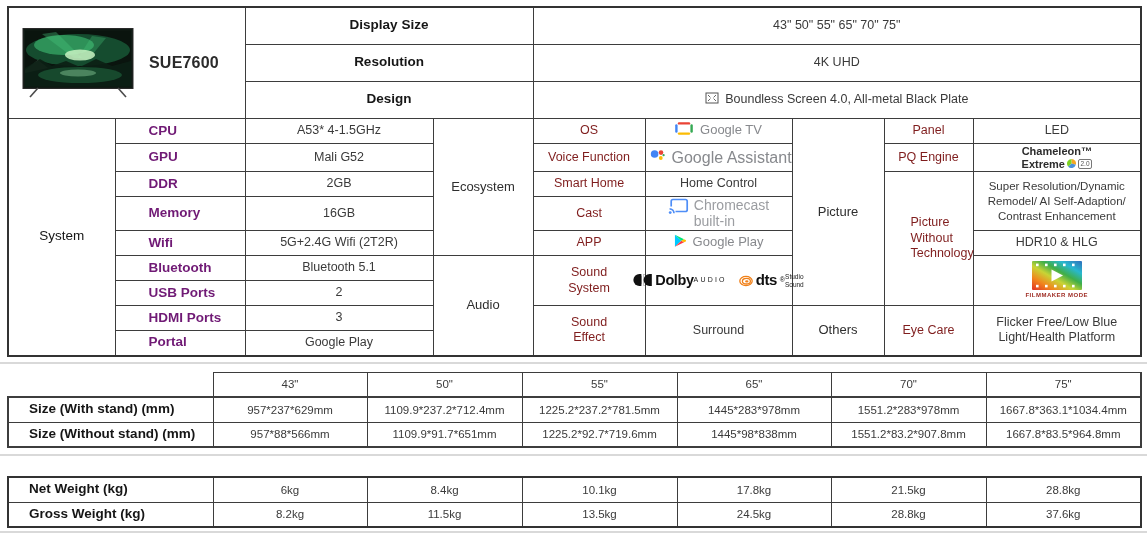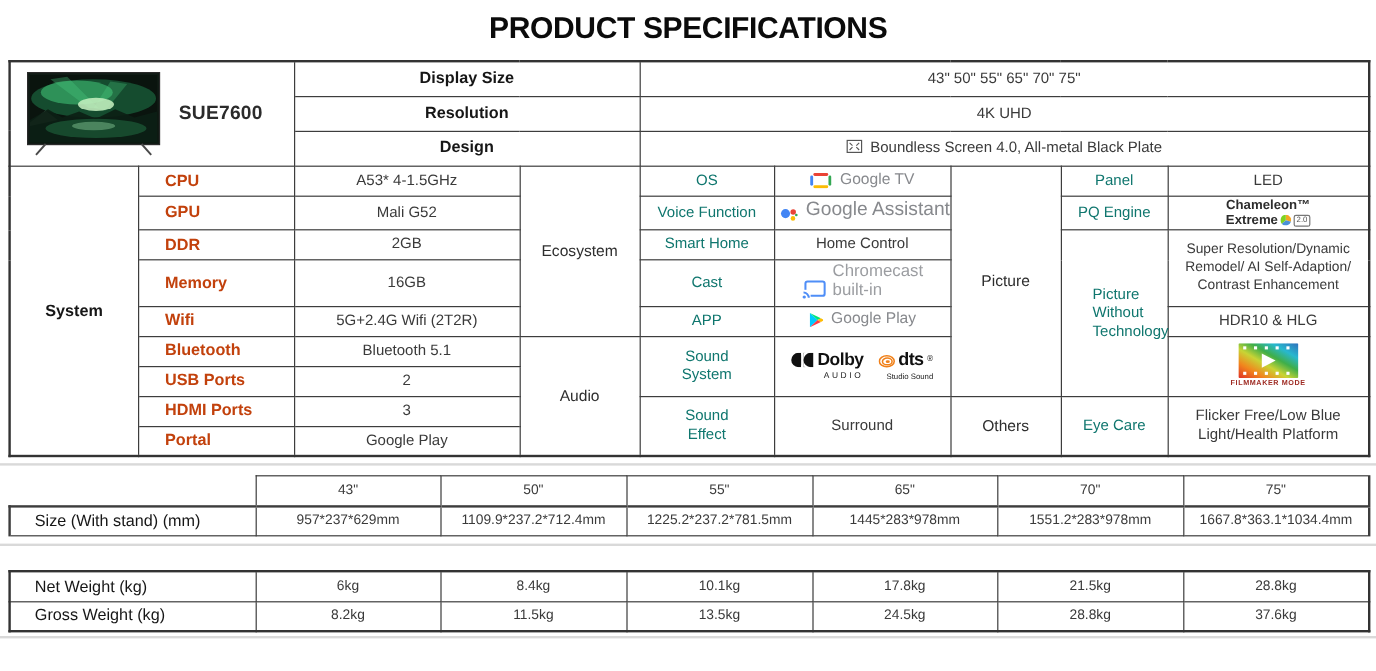--- a/index.html
+++ b/index.html
@@ -4,34 +4,34 @@
 <style>
 *{box-sizing:border-box;margin:0;padding:0}
 html,body{width:1147px;background:#fff;font-family:"Liberation Sans",sans-serif;color:#222;overflow:hidden}
 .page{width:1147px;height:559px;padding:6px 7px 0;background:#fff}
 h1{font-size:25px;font-weight:bold;text-align:center;letter-spacing:-0.3px;color:#0b0b0b;margin:4px 0 11px}
 table{border-collapse:collapse;width:1133px;table-layout:fixed}
 td{border:1px solid #3d3d3d;text-align:center;vertical-align:middle;font-size:12.5px;color:#3a3a3a;height:25px;padding:1px 4px;line-height:1.25;background:#fff}
 .spec{border:2px solid #333}
 .h{font-weight:bold;color:#161616;font-size:13.5px}
 .group{font-size:13px;color:#2e2e2e}
-.gbold{font-weight:bold;font-size:13.5px;color:#161616}
-.rowlabel{text-align:left;padding-left:22px;font-weight:bold;color:#c2410c;font-size:13.5px}
-.sub{font-size:12.5px;color:#0f766e}
+.gbold{font-weight:normal;font-size:13.5px;color:#161616}
+.rowlabel{text-align:left;padding-left:33px;font-weight:bold;color:#701a75;font-size:13.5px}
+.sub{font-size:12.5px;color:#7f1d1d}
 .narrow{padding-left:26px;padding-right:26px}
 .small{font-size:11.5px;line-height:1.3}
-.prodcell{padding:8px 6px}
+.prodcell{padding:20px 6px}
 .prod{display:flex;align-items:center;gap:15px;padding-left:7px}
 .model{font-size:16px;font-weight:bold;color:#2b2b2b;letter-spacing:0.2px}
 .designval{display:inline-flex;align-items:flex-start;gap:6px;justify-content:center}
-.lg{display:inline-flex;align-items:flex-end;gap:7px;font-size:13px;color:#87898d}
+.lg{display:inline-flex;align-items:flex-start;gap:7px;font-size:13px;color:#87898d}
 .lgtxt{white-space:nowrap}
 .cc-txt{font-size:14px;line-height:1.1;text-align:left;color:#9b9da1}
 .dolbydts{display:flex;align-items:flex-start;justify-content:center;gap:12px}
-.dcol{display:flex;flex-direction:column;align-items:flex-end}
+.dcol{display:flex;flex-direction:row;align-items:center}
 .drow{display:flex;align-items:center;gap:3px}
 .dword{font-size:14.5px;font-weight:bold;color:#101010;letter-spacing:-0.4px}
 .tword{font-size:15px;font-weight:bold;color:#101010;letter-spacing:-0.5px}
 .treg{font-size:7px;vertical-align:top;color:#101010}
 .dsub{font-size:7px;letter-spacing:2.2px;color:#1a1a1a;margin-top:1px}
 .dsub2{font-size:6.5px;color:#1a1a1a;margin-top:1px}
 .cham{line-height:1.15;font-size:11px;font-weight:bold;color:#2c2c2c}
 .chamrow{display:inline-flex;align-items:center;gap:2px}
 .ver{font-size:6.5px;border:0.5px solid #777;border-radius:2px;padding:0 1.5px;color:#555;font-weight:normal}
 .fm{display:flex;flex-direction:column;align-items:center;padding:2px 0}
@@ -41,29 +41,28 @@
 .r2{margin-top:6px}
 .r3{margin-top:3px}
 .sizes{margin-top:8px}
 .sizes td.ghost{border:none;background:transparent}
 .sizes td.colhead{font-size:11.5px;color:#3a3a3a;height:25px}
 .sizes tr.dtop td{border-top-width:2px}
 .sizes tr.dbot td{border-bottom-width:2px}
 .sizes td.blabel{border-left-width:2px}
 .sizes td.last{border-right-width:2px}
 .weights{margin-top:20px;border:2px solid #333}
-.blabel{text-align:left;padding-left:20px;font-weight:normal;color:#161616;font-size:13.5px}
+.blabel{text-align:left;padding-left:20px;font-weight:bold;color:#161616;font-size:13.5px}
 .bval{font-size:11.5px;color:#3a3a3a}
 </style>
 </head>
 <body>
 
 <div class="page">
 
-  <h1>PRODUCT SPECIFICATIONS</h1>
 
   <table class="spec">
     <colgroup>
       <col style="width:107px">
         <col style="width:130px">
         <col style="width:188px">
       <col style="width:100px">
         <col style="width:112px">
         <col style="width:147px">
       <col style="width:92px">
@@ -318,20 +317,29 @@
     </tr>
     <tr class="dtop">
       <td class="blabel">Size (With stand) (mm)</td>
       <td class="bval">957*237*629mm</td>
       <td class="bval">1109.9*237.2*712.4mm</td>
       <td class="bval">1225.2*237.2*781.5mm</td>
       <td class="bval">1445*283*978mm</td>
       <td class="bval">1551.2*283*978mm</td>
       <td class="bval last">1667.8*363.1*1034.4mm</td>
     </tr>
+    <tr class="dbot">
+      <td class="blabel">Size (Without stand) (mm)</td>
+      <td class="bval">957*88*566mm</td>
+      <td class="bval">1109.9*91.7*651mm</td>
+      <td class="bval">1225.2*92.7*719.6mm</td>
+      <td class="bval">1445*98*838mm</td>
+      <td class="bval">1551.2*83.2*907.8mm</td>
+      <td class="bval last">1667.8*83.5*964.8mm</td>
+    </tr>
   </tbody>
     </table>
 
   <div class="rule r2"></div>
 
   <table class="weights">
     <colgroup>
       <col style="width:205px">
         <col style="width:154px">
         <col style="width:155px">

